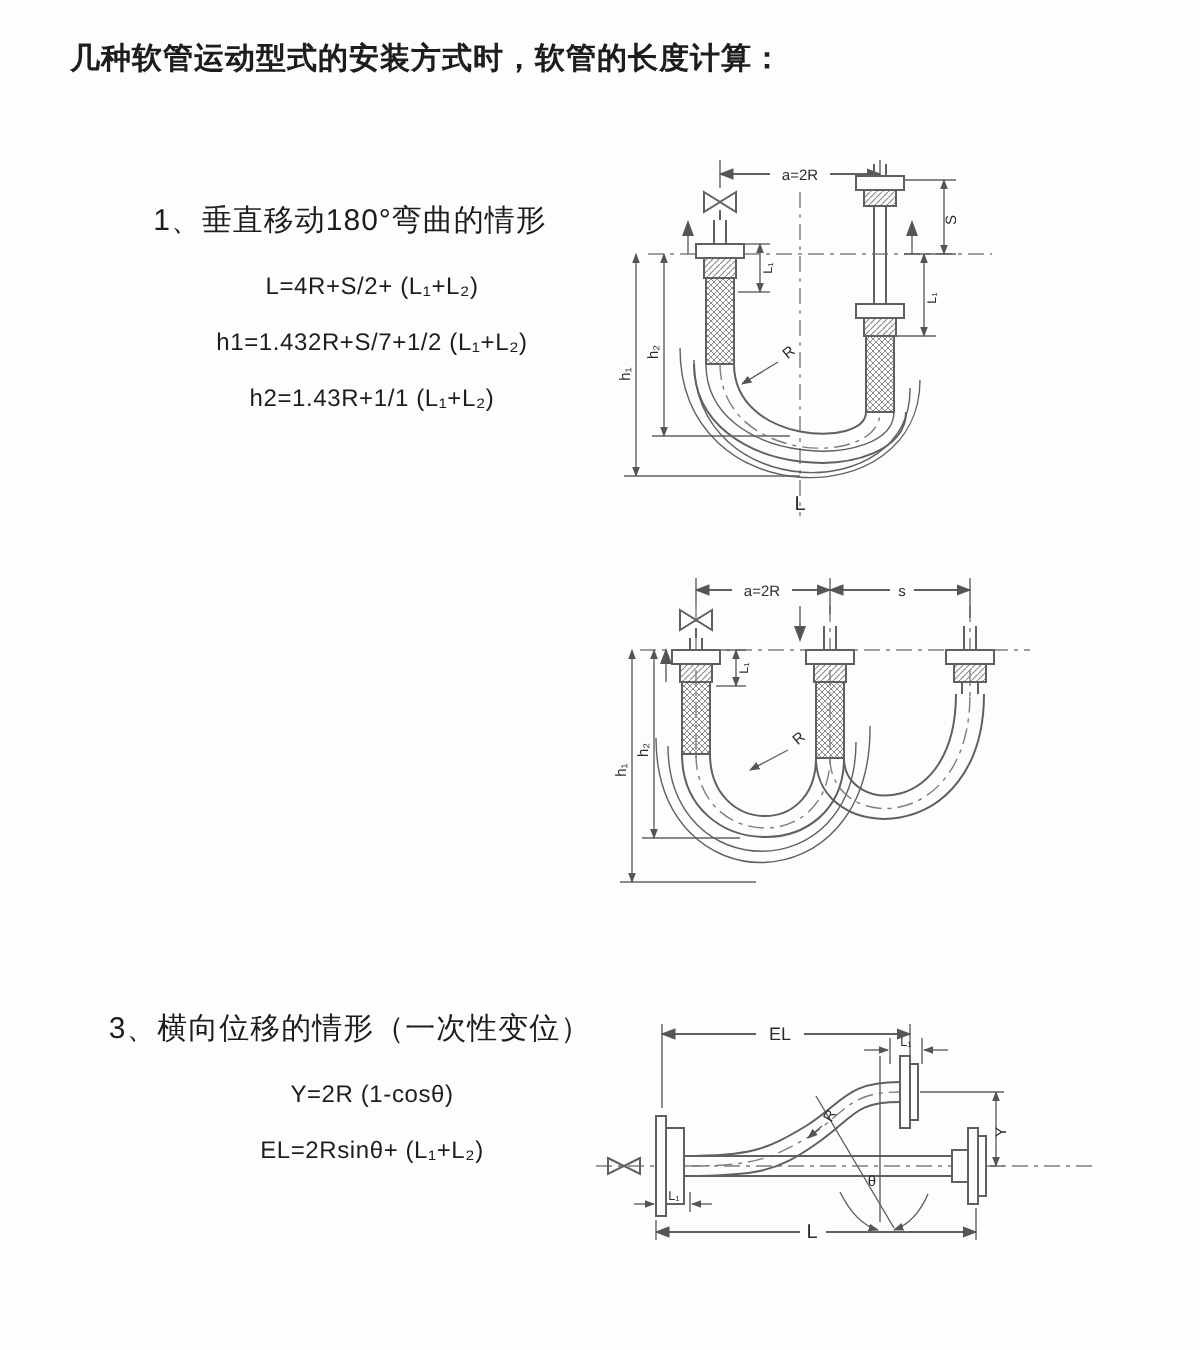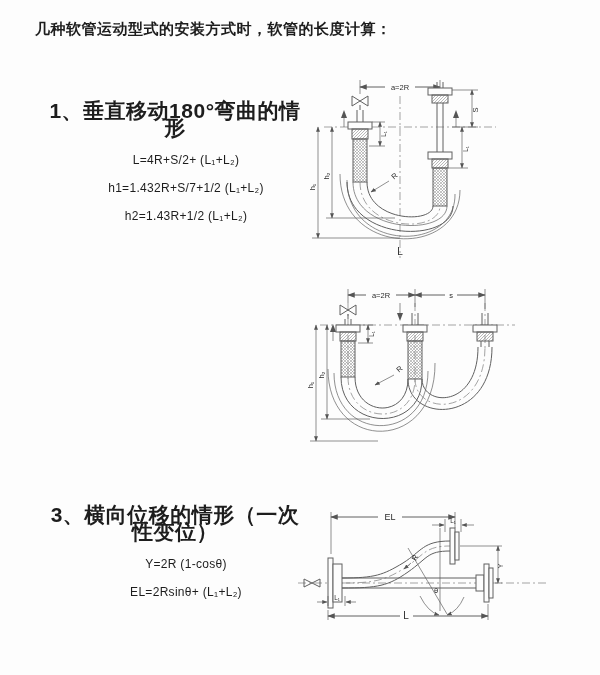--- a/index.html
+++ b/index.html
@@ -6,21 +6,21 @@
   .page{
     position:relative;width:600px;height:675px;margin:0 auto;
     background:#fdfdfd;overflow:hidden;
     font-family:"Liberation Sans","DejaVu Sans",sans-serif;color:#1d1d1d;text-align:center;
   }
   .title{
     position:absolute;left:35px;top:20px;margin:0;
     font-size:15px;font-weight:bold;letter-spacing:0.5px;
   }
   .case{position:absolute;left:45px;width:260px;}
-  .heading{font-size:21px;font-weight:bold;letter-spacing:0.5px;margin:0 0 16px 0;line-height:17px;}
+  .heading{font-size:15px;font-weight:normal;letter-spacing:0.5px;margin:0 0 16px 0;line-height:17px;}
   .formula{font-size:12px;margin:11px 0 0 22px;line-height:17px;letter-spacing:0.3px;white-space:nowrap;}
   .diag{position:absolute;}
   
   .ln{fill:none;stroke:#606060;stroke-width:1;}
   .thin{stroke-width:0.7;}
   .bg{fill:#fdfdfd;}
   .cl{fill:none;stroke:#7d7d7d;stroke-width:0.7;stroke-dasharray:8 3 2 3;}
   .lbl{font-family:"Liberation Sans","DejaVu Sans",sans-serif;font-size:7.5px;fill:#2b2b2b;stroke:none;}
   .sm{font-size:6.3px;}
   .lg{font-size:10px;}
@@ -29,21 +29,21 @@
 <body>
 
 <div class="page">
 
   <h1 class="title">几种软管运动型式的安装方式时，软管的长度计算：</h1>
 
   <section class="case" style="top:102px">
     <div class="heading">1、垂直移动180°弯曲的情形</div>
     <div class="formula">L=4R+S/2+ (L₁+L₂)</div>
     <div class="formula">h1=1.432R+S/7+1/2 (L₁+L₂)</div>
-    <div class="formula">h2=1.43R+1/2 (L₁+L₂)</div>
+    <div class="formula">h2=1.43R+1/1 (L₁+L₂)</div>
   </section>
 
 
   <section class="case" style="top:506px">
     <div class="heading">3、横向位移的情形（一次性变位）</div>
     <div class="formula">Y=2R (1-cosθ)</div>
     <div class="formula">EL=2Rsinθ+ (L₁+L₂)</div>
   </section>
 
   <svg class="diag" style="left:300px;top:72px" width="300" height="200" viewBox="0 0 300 200">

